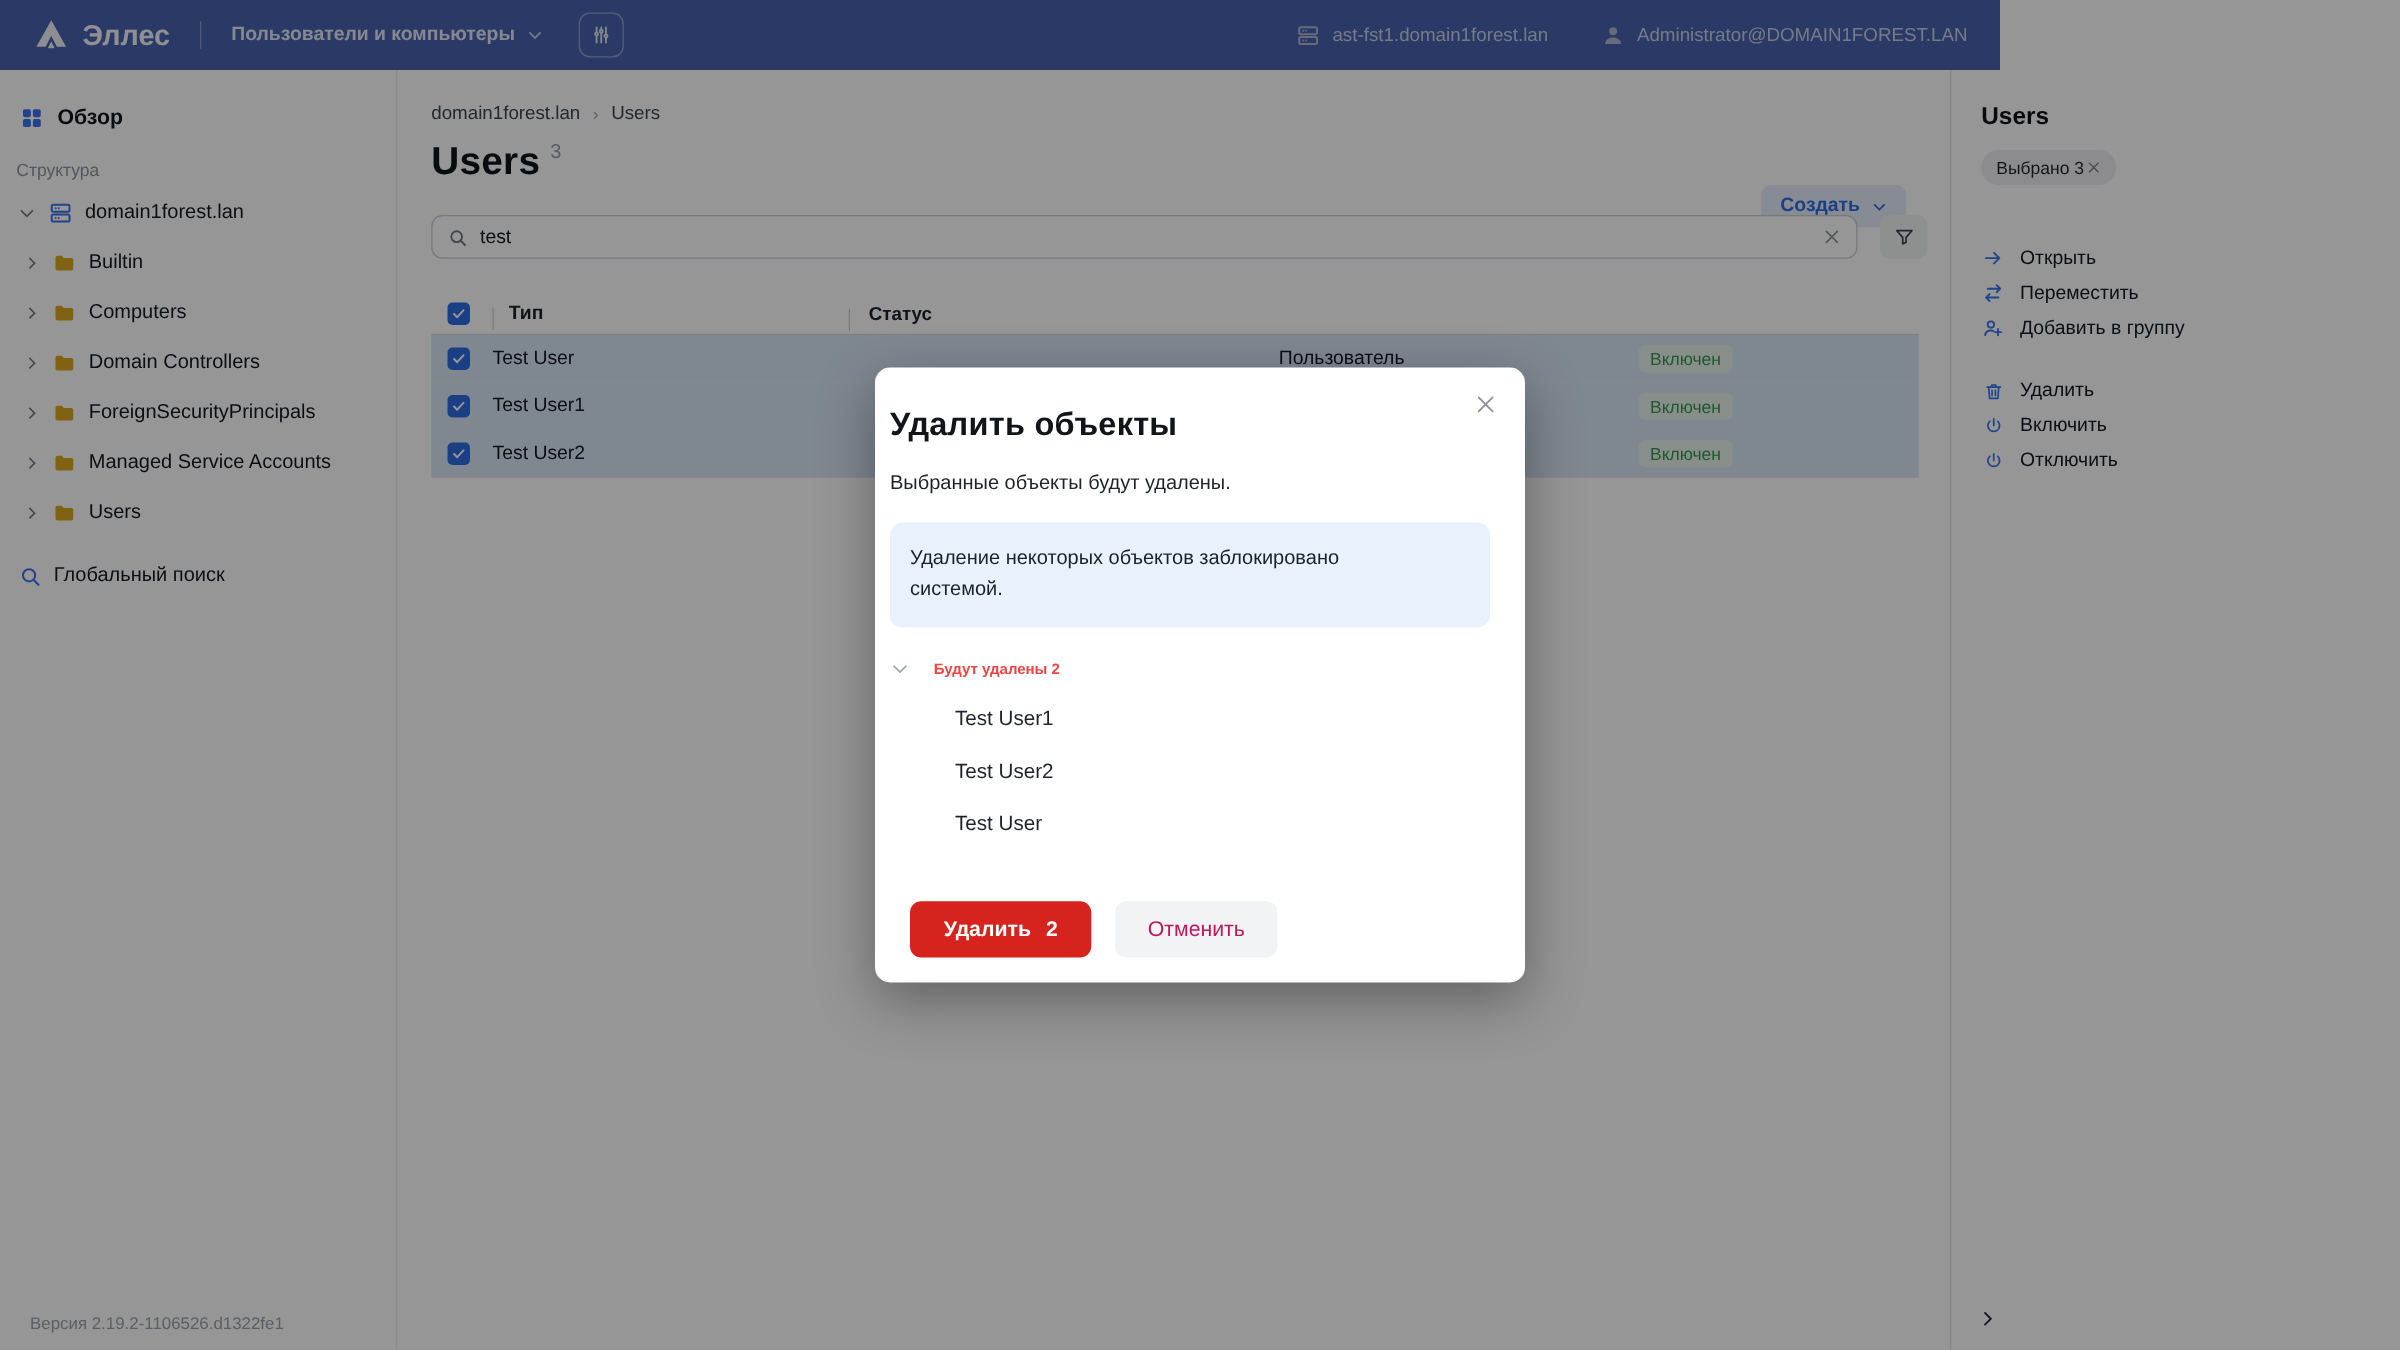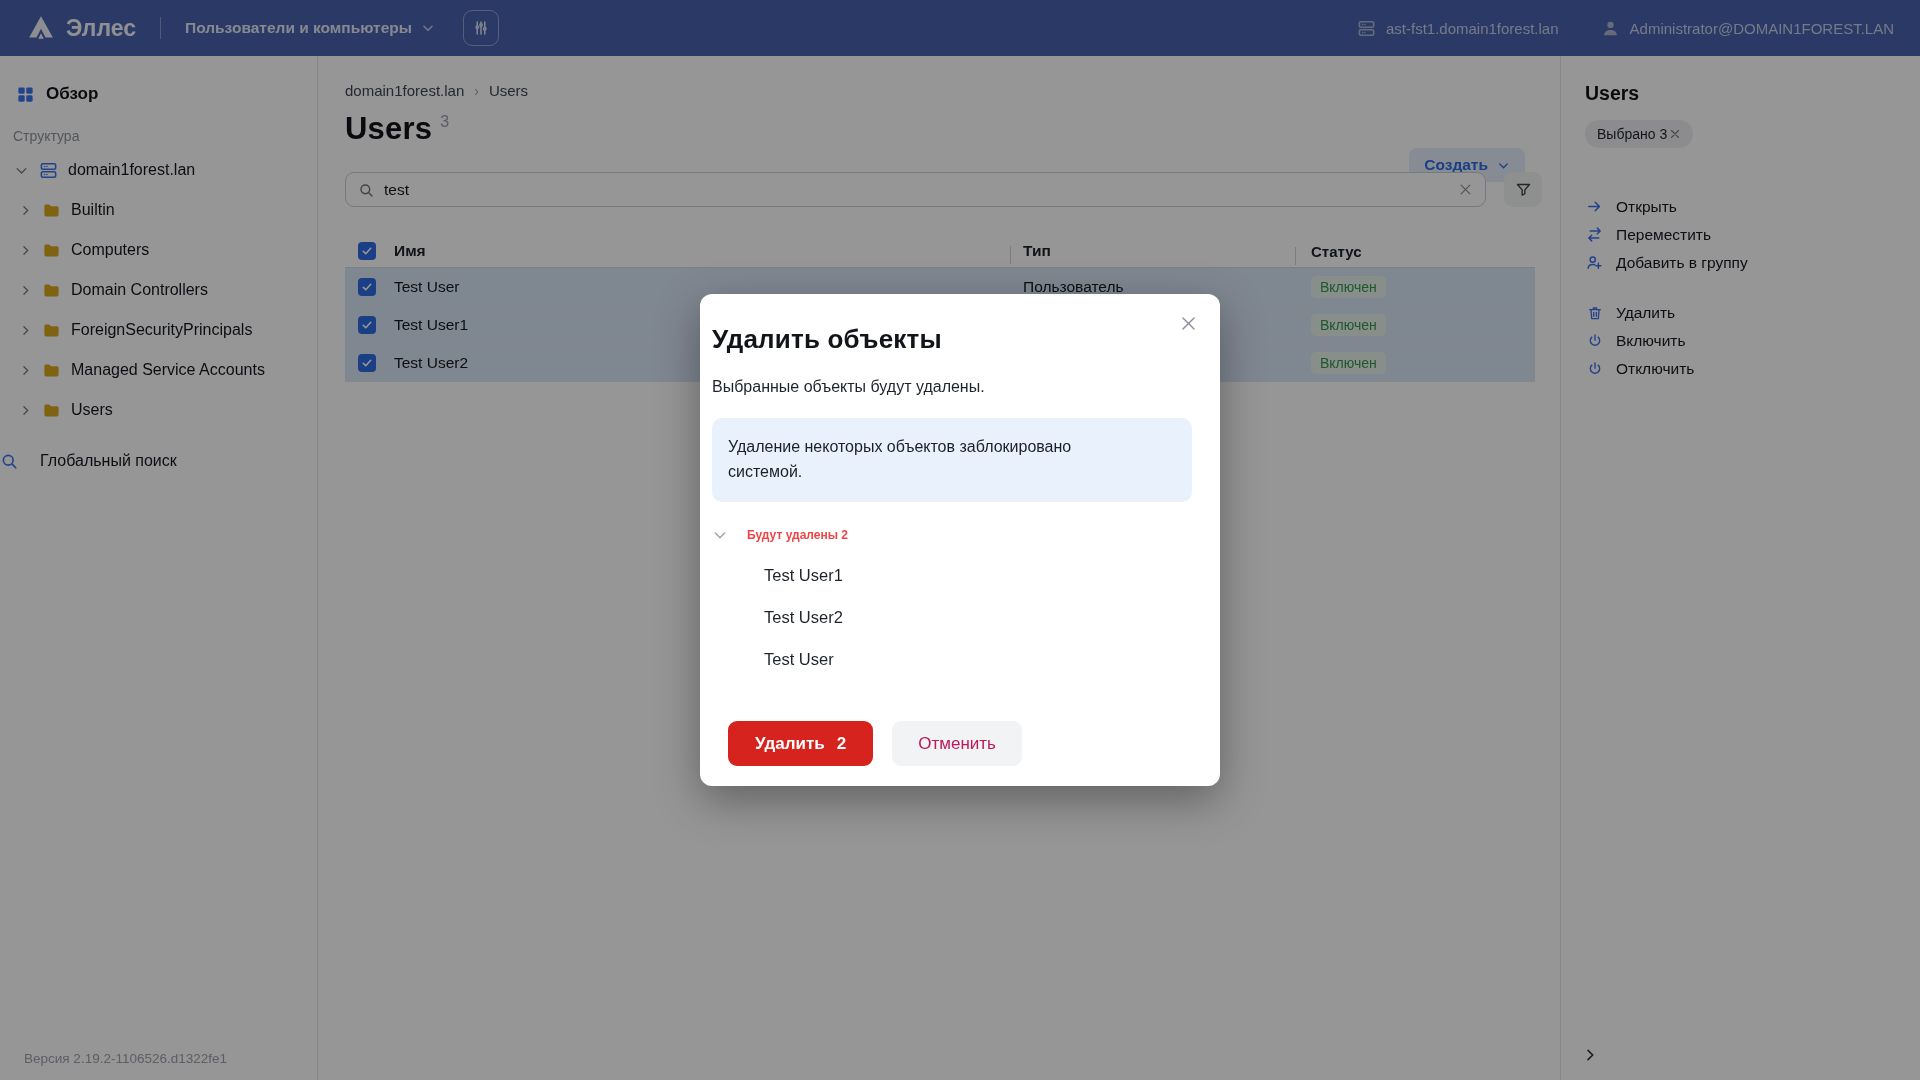--- a/index.html
+++ b/index.html
@@ -1,40 +1,40 @@
 <!DOCTYPE html>
 <html><head>
 <meta charset="utf-8">
 <style>
   * { margin:0; padding:0; box-sizing:border-box; }
   html,body { width:1920px; height:1080px; overflow:hidden; }
   body { font-family:"Liberation Sans", sans-serif; background:#fff; position:relative; color:#14181f; }
 
   
-  .topbar { position:absolute; left:0; top:0; width:1920px; height:56px; background:#4a62ad;
+  .topbar { position:absolute; left:0; top:0; width:1600px; height:56px; background:#4a62ad;
             display:flex; align-items:center; padding:0 26px; z-index:1; }
   .logo { display:flex; align-items:center; gap:10px; color:#f3f5fb; font-size:23px; font-weight:700; }
   .topbar-divider { width:1px; height:22px; background:rgba(255,255,255,.35); margin:0 24px; }
   .topnav-item { display:flex; align-items:center; gap:9px; color:#e3e8f5; font-size:15.5px; font-weight:700; cursor:pointer; }
   .sliders-btn { margin-left:28px; width:36px; height:36px; border:1px solid rgba(255,255,255,.4); border-radius:9px;
                  display:flex; align-items:center; justify-content:center; color:#dfe4f2; cursor:pointer; }
   .topbar-spacer { flex:1; }
   .topbar-meta { display:flex; align-items:center; gap:10px; color:#c7cfe6; font-size:15px; }
   .topbar-meta + .topbar-meta { margin-left:42px; }
 
   
   .sidebar { position:absolute; left:0; top:56px; width:318px; bottom:0; background:#fff;
              border-right:1px solid #e3e6ea; padding:28px 0 0 0; z-index:1; }
   .side-overview { display:flex; align-items:center; gap:11px; padding:0 16px; font-size:17px; font-weight:700; color:#101419; cursor:pointer; }
   .side-section-label { margin:24px 0 6px 13px; font-size:14px; color:#8d939d; }
   .tree-row { height:40px; display:flex; align-items:center; gap:10px; font-size:16px; color:#14181f; cursor:pointer; }
   .tree-row.root { padding-left:14px; }
   .tree-row.child { padding-left:19px; }
   .chev { color:#757c87; display:inline-flex; }
-  .side-search { margin-top:22px; display:flex; align-items:center; gap:22px; font-size:16px; color:#14181f; cursor:pointer; }
+  .side-search { margin-top:22px; display:flex; align-items:center; gap:10px; padding-left:15px; font-size:16px; color:#14181f; cursor:pointer; }
   .side-version { position:absolute; left:24px; bottom:14px; font-size:13.5px; color:#9ba1aa; }
 
   
   .main { position:absolute; left:318px; top:56px; width:1242px; bottom:0; background:#fff; z-index:1; }
   .breadcrumb { margin:26px 0 0 27px; display:flex; align-items:center; gap:10px; font-size:15px; color:#3e4552; }
   .breadcrumb .sep { color:#9aa0aa; font-size:14px; }
   .page-head { margin:12px 0 0 27px; display:flex; align-items:flex-start; }
   .page-title { font-size:31px; font-weight:700; color:#101419; letter-spacing:.2px; }
   .page-count { margin:2px 0 0 8px; font-size:16px; color:#9aa0aa; }
   .create-btn { position:absolute; top:92px; right:35px; height:34px; padding:0 15px; border:none; border-radius:8px;
@@ -313,21 +313,20 @@
 
   <div class="table">
     <div class="t-row t-head">
       <div class="c-check">
         <span class="checkbox">
           <svg width="12" height="12" viewBox="0 0 24 24" fill="none" stroke="#fff" stroke-width="3.2" stroke-linecap="round" stroke-linejoin="round">
               <path d="M4.5 12.5l5 5 10-11"></path>
             </svg>
         </span>
       </div>
-      <div class="c-name">Имя</div>
       <div class="c-type">Тип</div>
       <div class="c-status">Статус</div>
     </div>
 
     <div class="t-row selected">
       <div class="c-check">
         <span class="checkbox">
           <svg width="12" height="12" viewBox="0 0 24 24" fill="none" stroke="#fff" stroke-width="3.2" stroke-linecap="round" stroke-linejoin="round">
               <path d="M4.5 12.5l5 5 10-11"></path>
             </svg>

